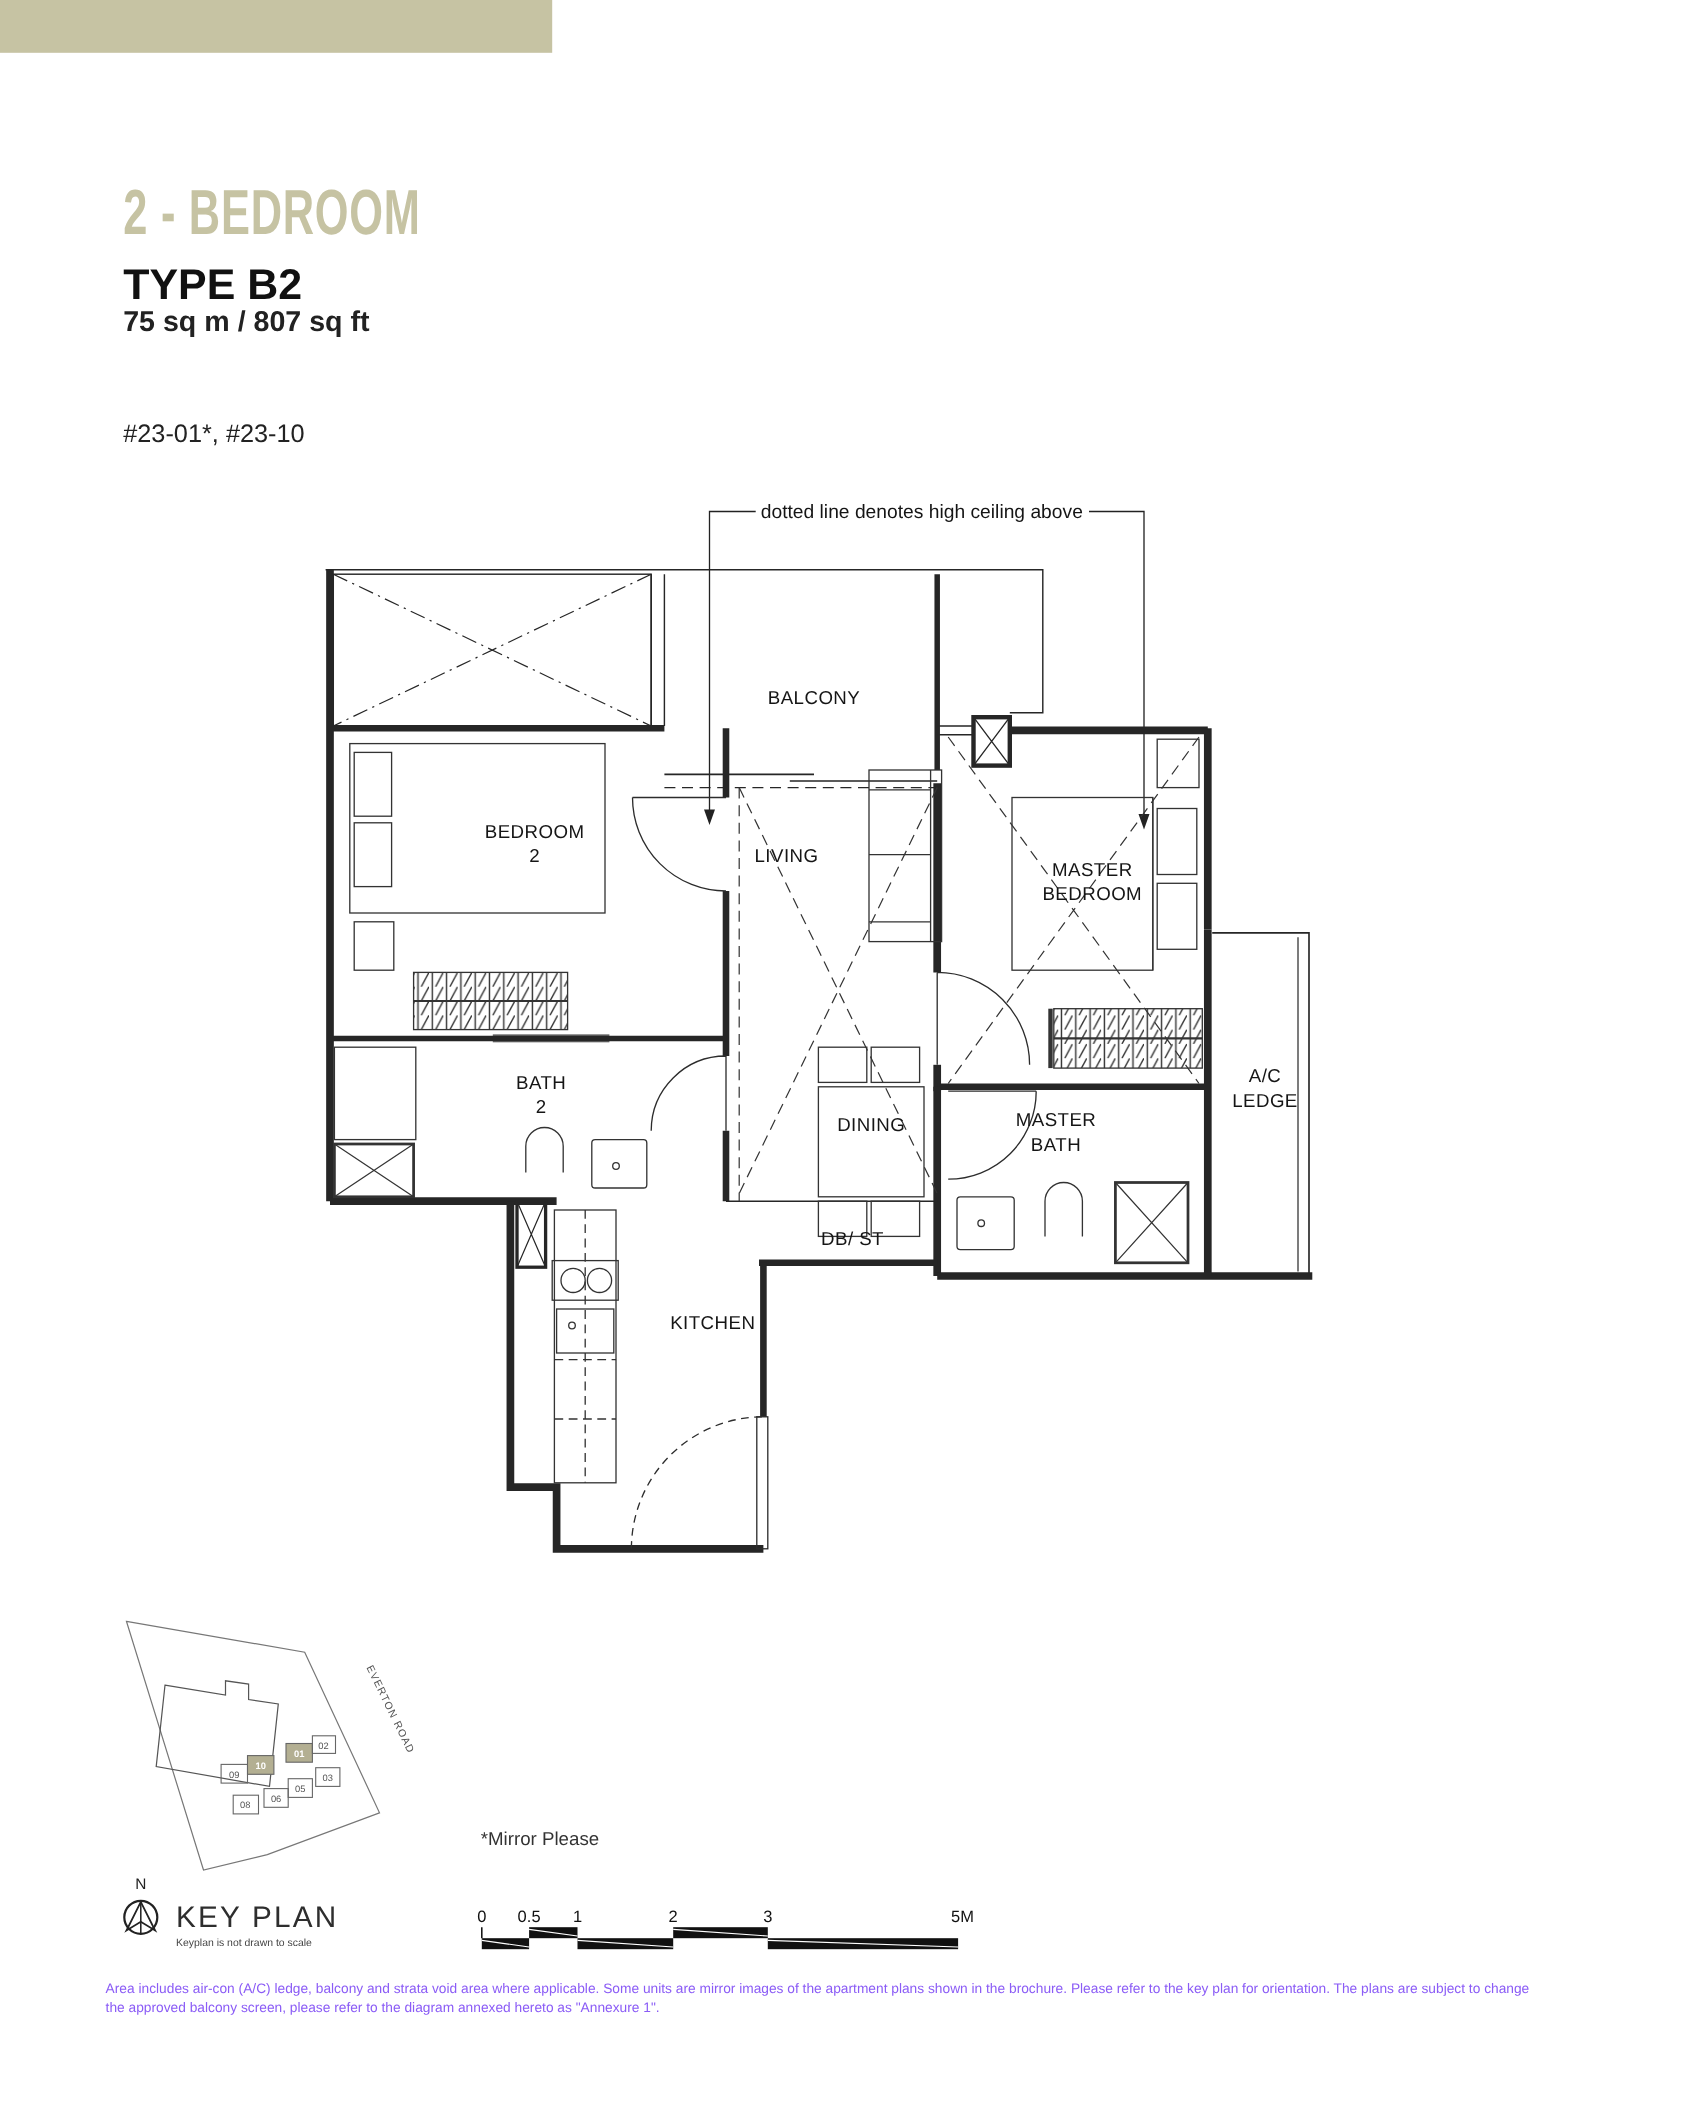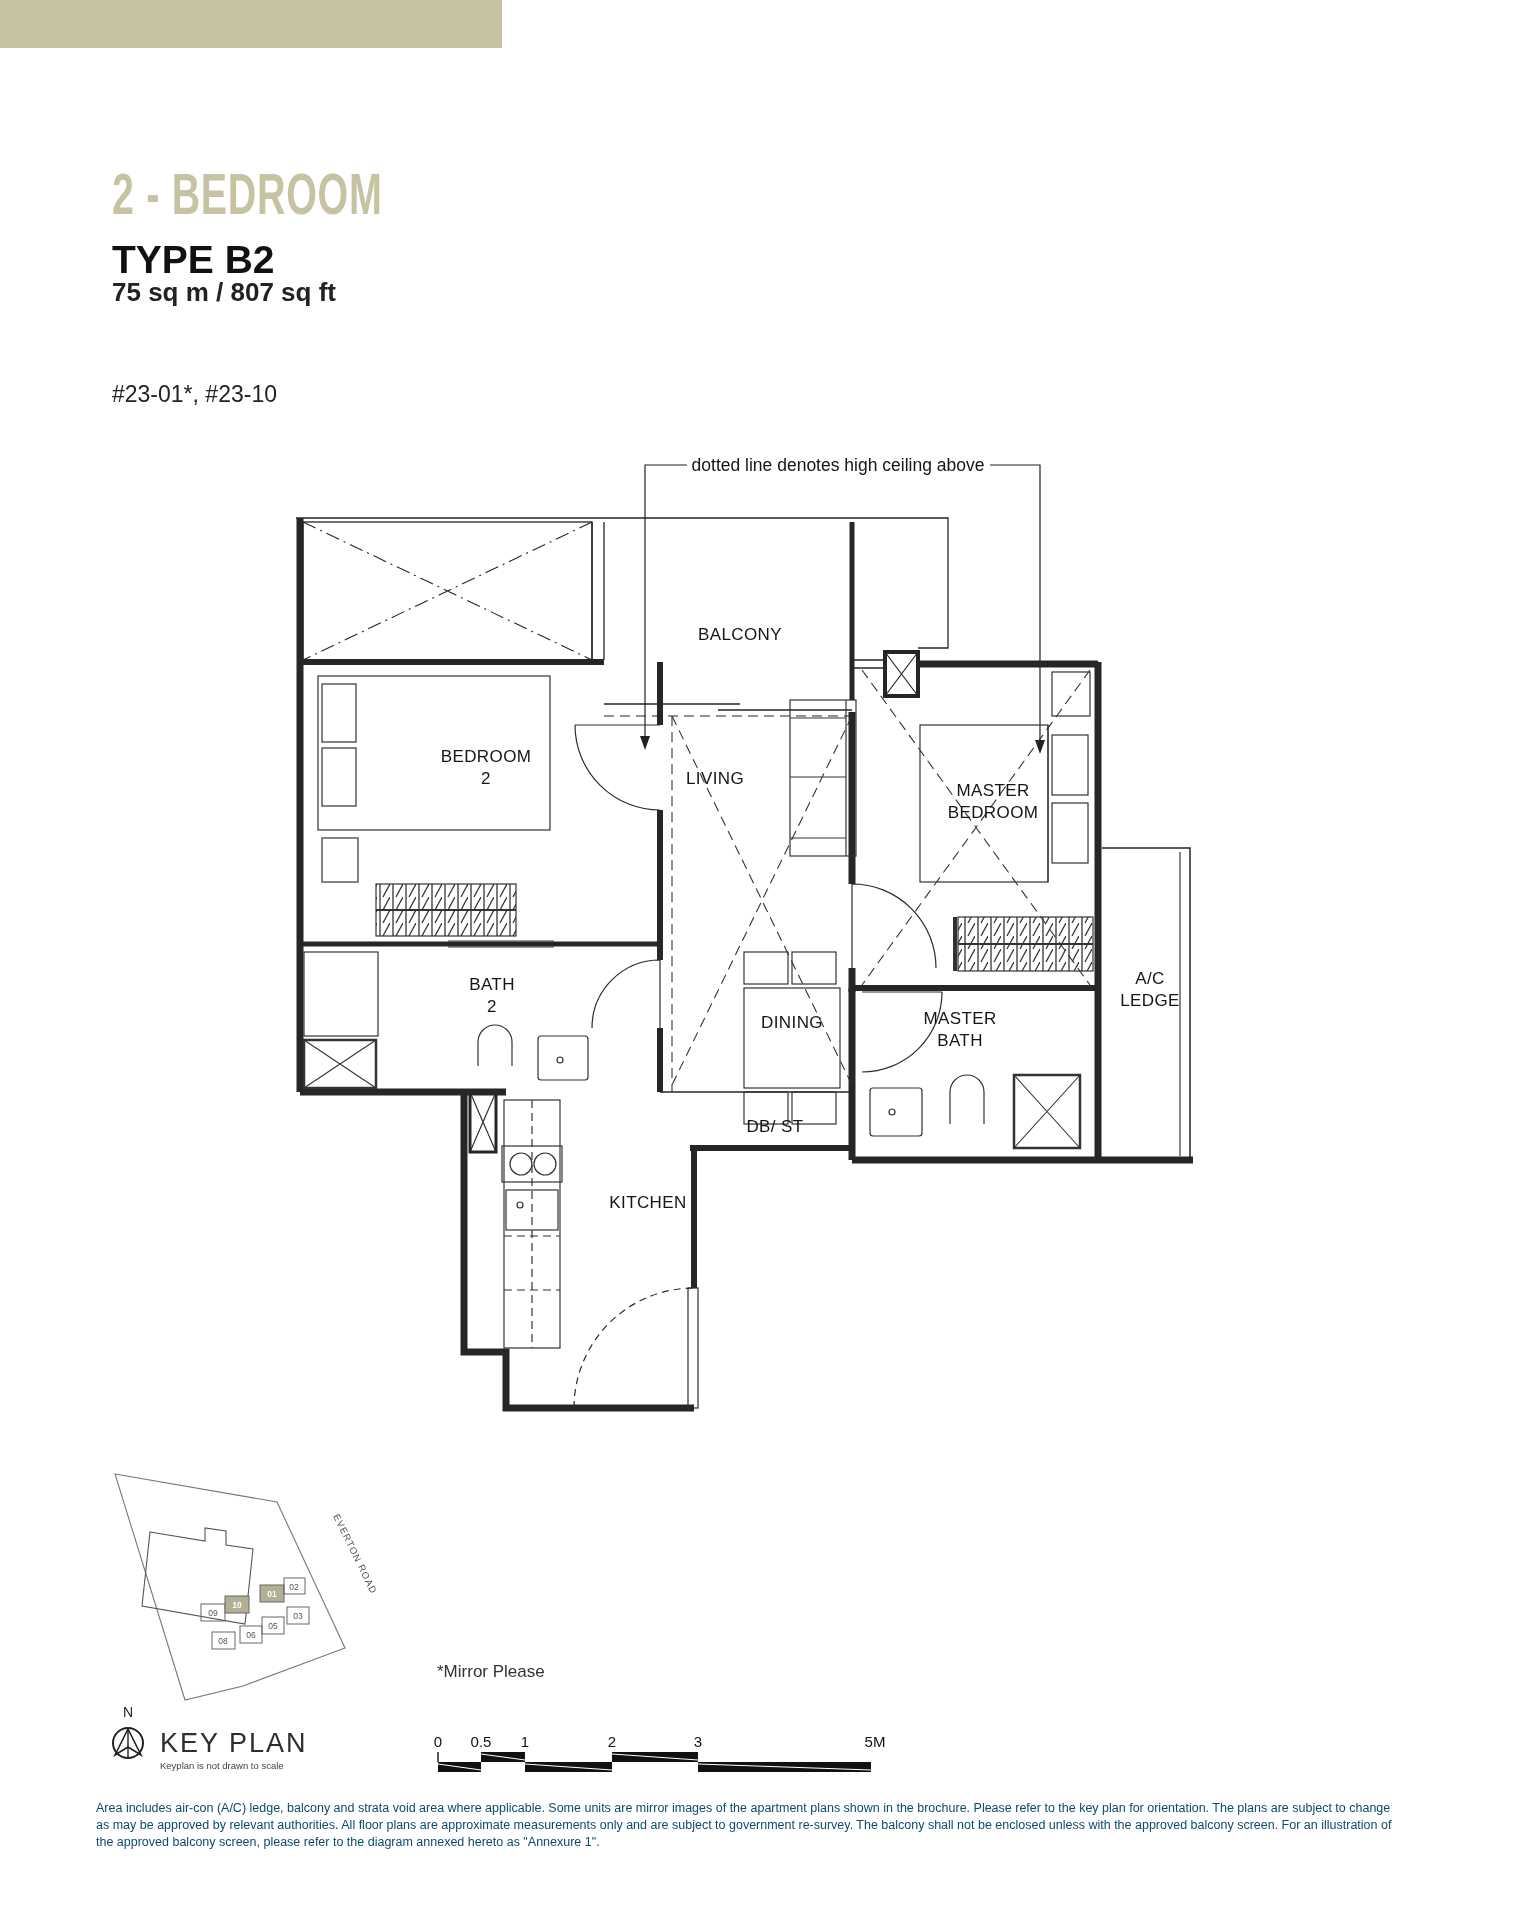--- a/index.html
+++ b/index.html
@@ -6,21 +6,21 @@
   #page{position:relative;width:1536px;height:1920px;background:#fff;overflow:hidden;
         font-family:"Liberation Sans",sans-serif;color:#1a1a1a;padding-left:16px;}
   .abs{position:absolute;}
   #topbar{left:0;top:0;width:502px;height:48px;background:#c6c3a3;}
   #category{left:112px;top:160px;font-size:58px;font-weight:700;color:#c6c3a3;
             transform:scaleX(0.68);transform-origin:left top;white-space:nowrap;letter-spacing:1px;}
   #type{left:112px;top:238px;font-size:39px;font-weight:700;color:#111;}
   #area{left:112px;top:277px;font-size:26px;font-weight:700;color:#222;text-align:center;}
   #units-line{left:112px;top:351px;font-size:23px;font-weight:400;color:#222;margin-top:30px;}
   #mirror{left:437px;top:1662px;font-size:17px;color:#333;}
-  #disclaimer{left:96px;top:1800px;width:1400px;font-size:12.5px;line-height:17px;color:#0c4a6e;}
+  #disclaimer{left:96px;top:1800px;width:1400px;font-size:12.5px;line-height:17px;color:#8b5cf6;}
   svg text{font-family:"Liberation Sans",sans-serif;fill:#151515;}
   .roomlbl{font-size:17px;letter-spacing:.4px;}
   .annot{font-size:17.5px;}
   .kp-big{font-size:27px;letter-spacing:2px;fill:#2e2e2e;}
   .kp-note{font-size:9.5px;fill:#444;}
   .kp-unit{font-size:8.5px;fill:#555;}
   .kp-unit-hl{font-size:8.5px;fill:#fff;font-weight:700;}
   .kp-road{font-size:9.5px;fill:#555;letter-spacing:1px;}
   .kp-n{font-size:14px;fill:#222;}
   .scale-num{font-size:15px;fill:#111;}
@@ -244,17 +244,16 @@
         <text class="scale-num" x="698" y="1747">3</text>
         <text class="scale-num" x="875" y="1747">5M</text>
       </g>
     </g>
   </svg>
 
   <div id="mirror" class="abs">*Mirror Please</div>
 
   <div id="disclaimer" class="abs">
     <div>Area includes air-con (A/C) ledge, balcony and strata void area where applicable. Some units are mirror images of the apartment plans shown in the brochure. Please refer to the key plan for orientation. The plans are subject to change</div>
-    <div>as may be approved by relevant authorities. All floor plans are approximate measurements only and are subject to government re-survey. The balcony shall not be enclosed unless with the approved balcony screen. For an illustration of</div>
     <div>the approved balcony screen, please refer to the diagram annexed hereto as "Annexure 1".</div>
   </div>
 
 </div>
 
 </body></html>

